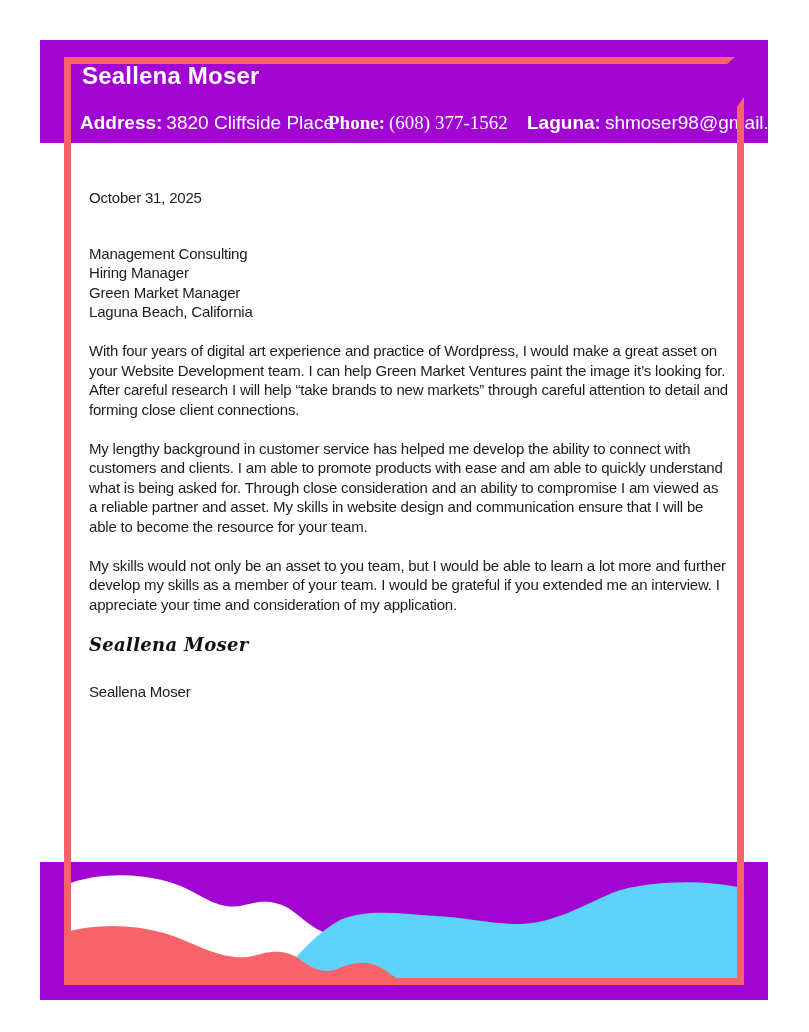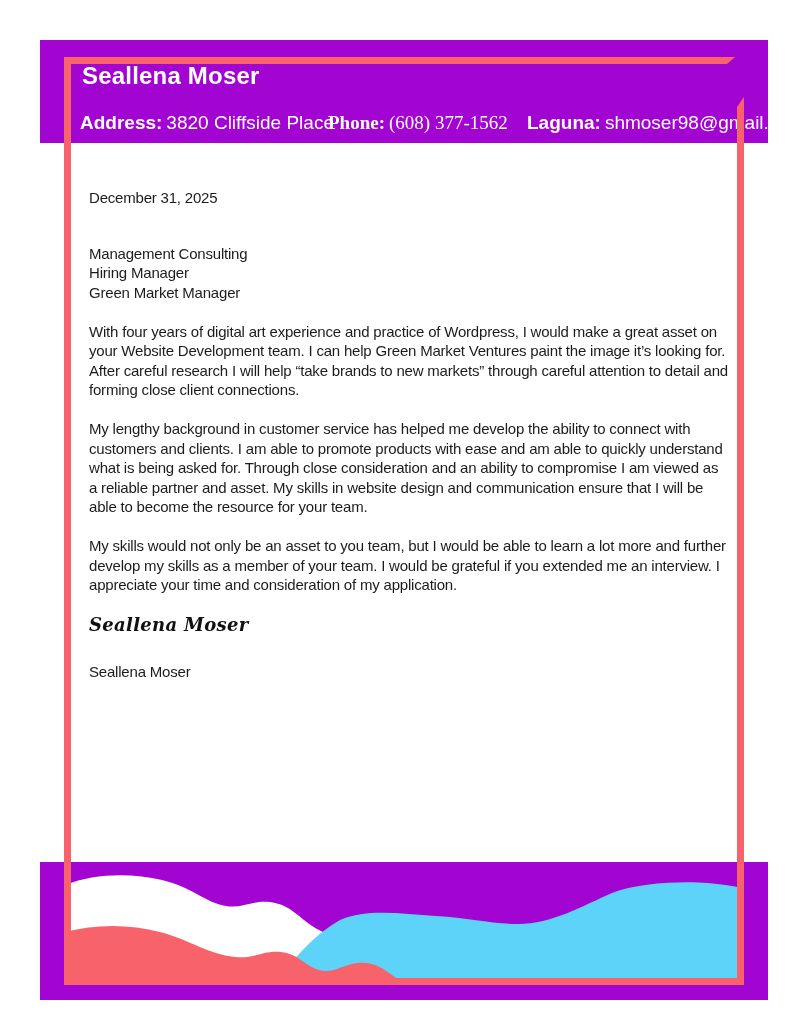--- a/index.html
+++ b/index.html
@@ -80,25 +80,26 @@
       <div class="contact-item ci-1">
         <span class="lbl">Phone:</span><span>(608) 377-1562</span>
       </div>
       <div class="contact-item ci-2">
         <span class="lbl">Laguna:</span><span>shmoser98@gmail.com</span>
       </div>
     </div>
   </div>
 
   <div class="letter">
-    <div class="date">December 31, 2025</div>
+    <div class="date">October 31, 2025</div>
     <div class="block">
       <div>Management Consulting</div>
       <div>Hiring Manager</div>
       <div>Green Market Manager</div>
+      <div>Laguna Beach, California</div>
     </div>
     <p>With four years of digital art experience and practice of Wordpress, I would make a great asset on your Website Development team. I can help Green Market Ventures paint the image it’s looking for. After careful research I will help “take brands to new markets” through careful attention to detail and forming close client connections.</p>
     <p>My lengthy background in customer service has helped me develop the ability to connect with customers and clients. I am able to promote products with ease and am able to quickly understand what is being asked for. Through close consideration and an ability to compromise I am viewed as a reliable partner and asset. My skills in website design and communication ensure that I will be able to become the resource for your team.</p>
     <p>My skills would not only be an asset to you team, but I would be able to learn a lot more and further develop my skills as a member of your team. I would be grateful if you extended me an interview. I appreciate your time and consideration of my application.</p>
     <div class="sig-script">Seallena Moser</div>
     <div class="sig-typed">Seallena Moser</div>
   </div>
 
   <div class="band-bottom">
     <svg width="728" height="138" viewBox="0 0 728 138">

